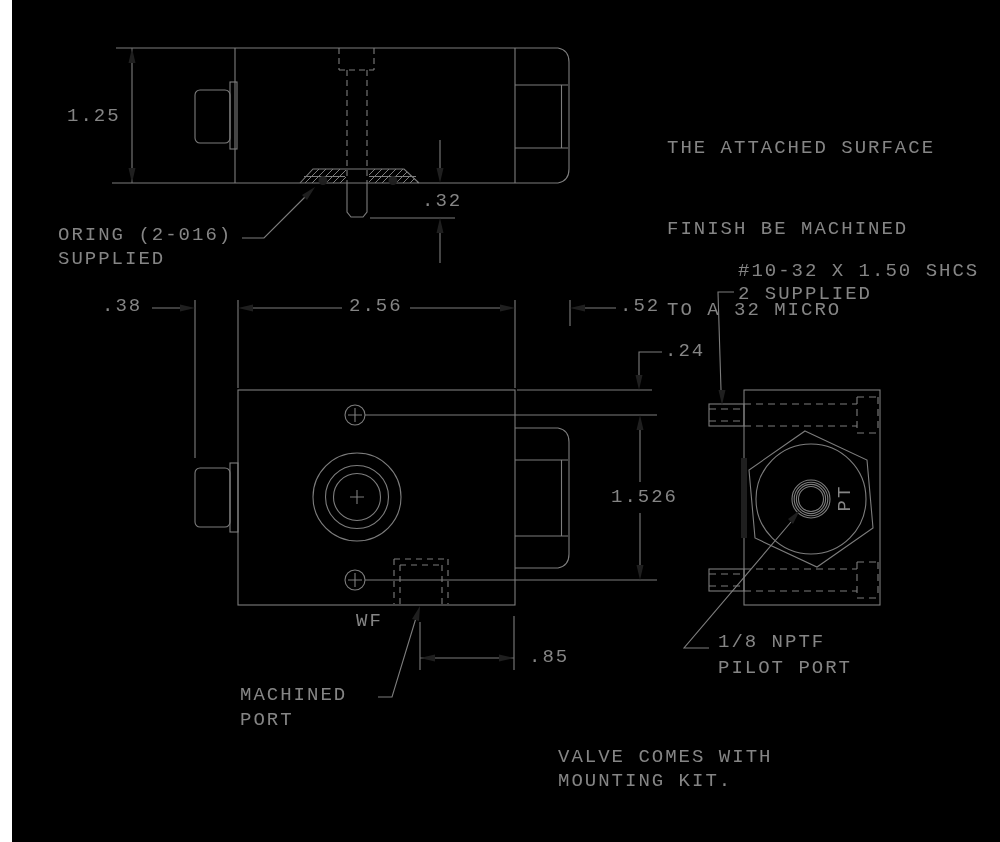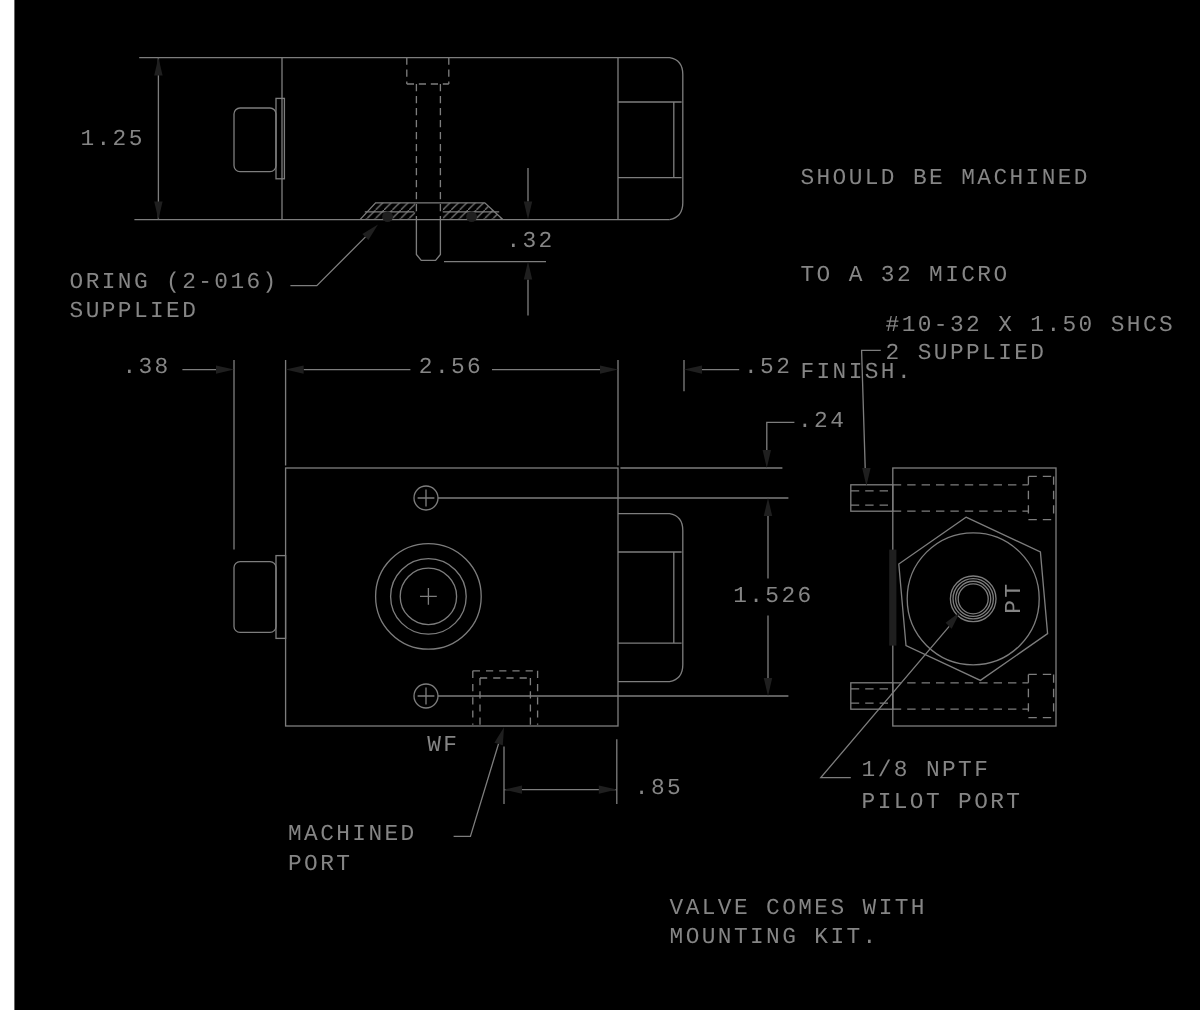--- a/index.html
+++ b/index.html
@@ -142,23 +142,23 @@
   </g>
 </svg>
 
 <div class="cad-text" style="left:55px;top:104px">1.25</div>
 <div class="cad-text" style="left:410px;top:189px">.32</div>
 
 <div class="cad-text" style="left:46px;top:223px">ORING (2-016)</div>
 <div class="cad-text" style="left:46px;top:247px">SUPPLIED</div>
 
 <div class="cad-text cad-note" style="left:655px;top:81px">
-  <div>SHOULD BE MACHINED</div>
+  <div>THE ATTACHED SURFACE</div>
+  <div>FINISH BE MACHINED</div>
   <div>TO A 32 MICRO</div>
-  <div>FINISH.</div>
 </div>
 
 <div class="cad-text lh23" style="left:726px;top:260px">#10-32 X 1.50 SHCS</div>
 <div class="cad-text lh23" style="left:726px;top:283px">2 SUPPLIED</div>
 
 <div class="cad-text" style="left:90px;top:294px">.38</div>
 <div class="cad-text" style="left:337px;top:294px">2.56</div>
 <div class="cad-text" style="left:608px;top:294px">.52</div>
 <div class="cad-text" style="left:653px;top:339px">.24</div>
 <div class="cad-text" style="left:599px;top:485px">1.526</div>

